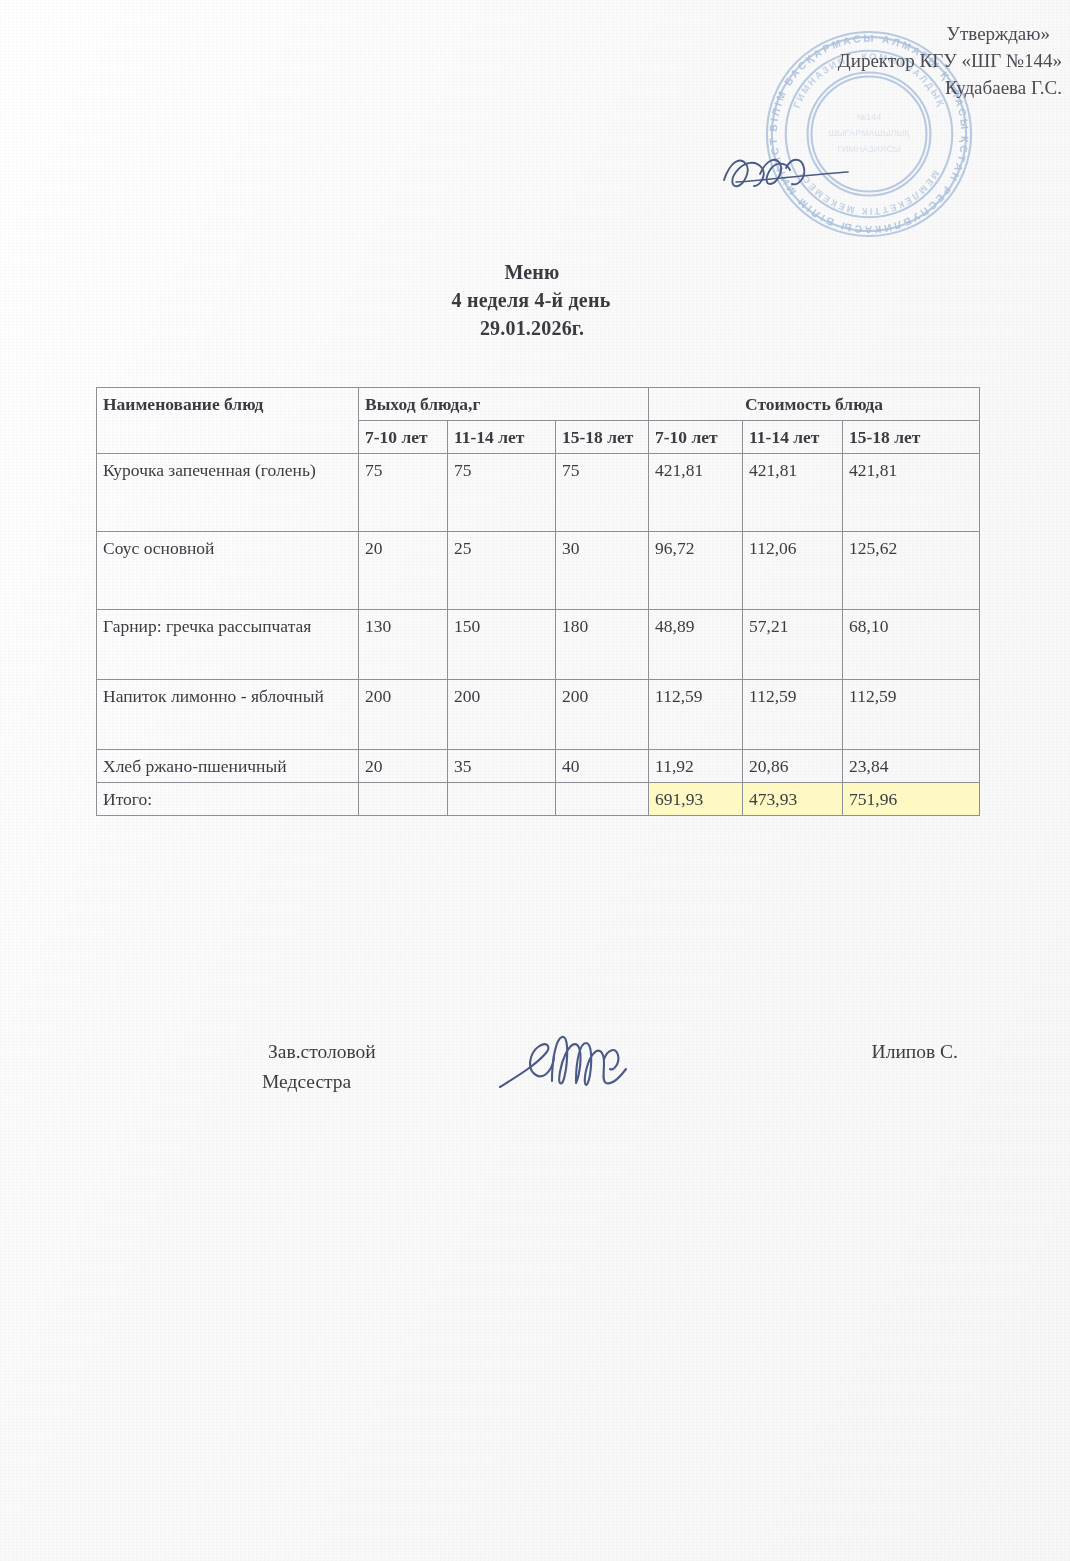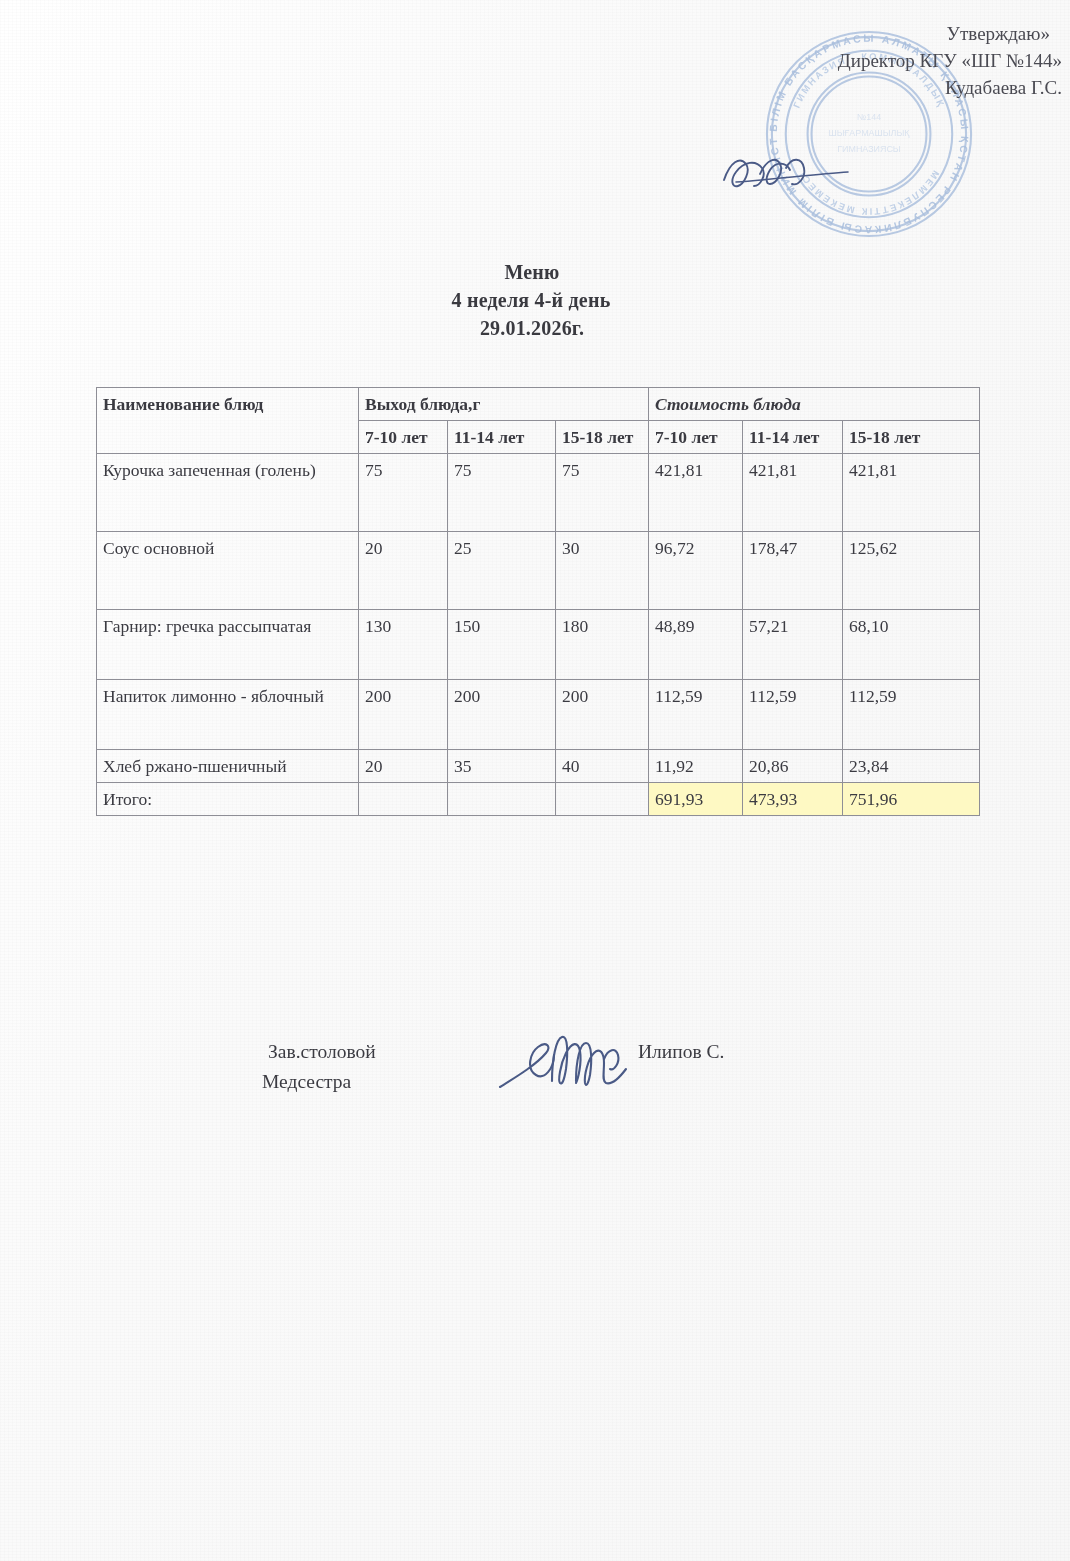--- a/index.html
+++ b/index.html
@@ -114,21 +114,21 @@
     text-align: left;
     font-weight: normal;
     line-height: 23px;
   }
   table.menu th.grp,
   table.menu th.sub,
   table.menu th.name-head {
     font-weight: bold;
   }
   th.name-head { }
-  th.grp.center { text-align: left; font-style: italic; }
+  th.grp.center { text-align: center; }
   .row-dish td { height: 60px; }
   .row-tall td { height: 68px; }
   .totals-label { font-weight: bold; }
   .totals-val { font-weight: bold; background: #fef9c3; }
   .totals-blank { }
 
   
   col.c-name { width: 262px; }
   col.c-y1 { width: 89px; }
   col.c-y2 { width: 108px; }
@@ -155,21 +155,21 @@
     width: 230px;
   }
   .fs-roles .ln { display: block; white-space: nowrap; }
   .fs-role-1 { padding-left: 6px; }
   .fs-names {
     position: absolute;
     left: 376px;
     top: 0;
     width: 320px;
   }
-  .fs-names .ln { display: block; white-space: nowrap; }
+  .fs-names .ln { display: block; white-space: nowrap; text-align: right; }
   .sig-staff {
     position: absolute;
     left: 230px;
     top: -12px;
     width: 190px;
     height: 72px;
   }
 </style>
 </head>
 <body>
@@ -264,21 +264,21 @@
           <td>421,81</td>
           <td>421,81</td>
           <td>421,81</td>
         </tr>
         <tr class="row-dish row-tall">
           <td>Соус основной</td>
           <td>20</td>
           <td>25</td>
           <td>30</td>
           <td>96,72</td>
-          <td>178,47</td>
+          <td>112,06</td>
           <td>125,62</td>
         </tr>
         <tr class="row-dish">
           <td>Гарнир: гречка рассыпчатая</td>
           <td>130</td>
           <td>150</td>
           <td>180</td>
           <td>48,89</td>
           <td>57,21</td>
           <td>68,10</td>

